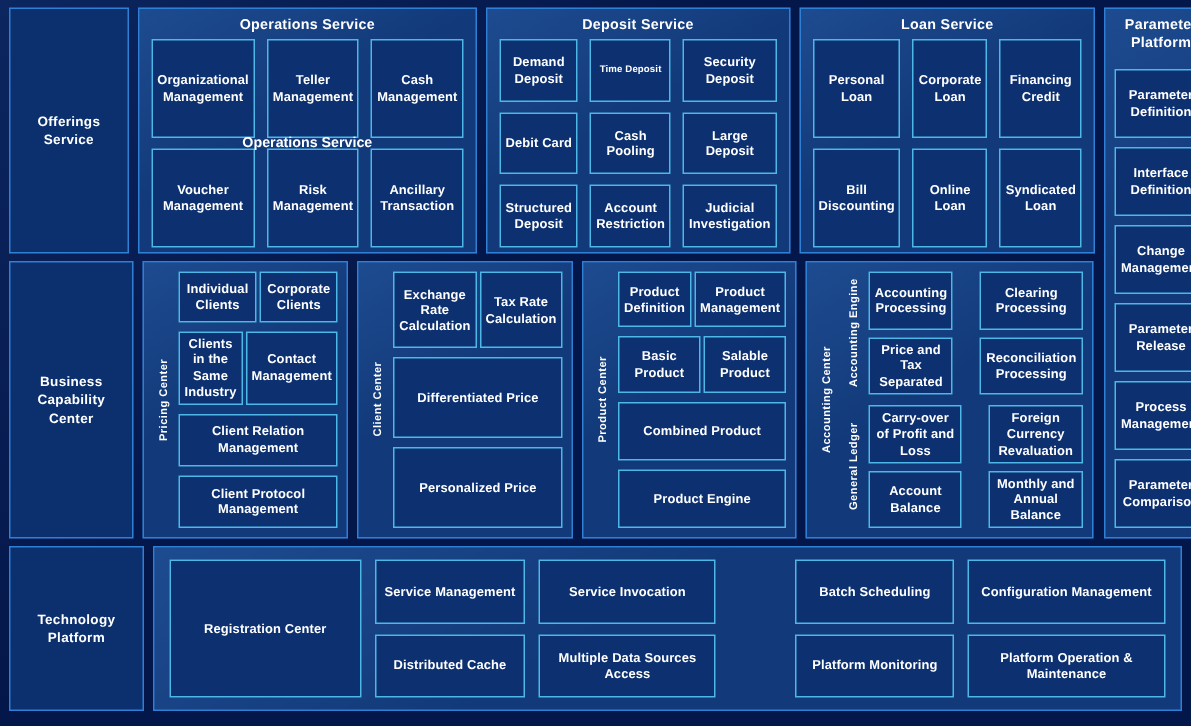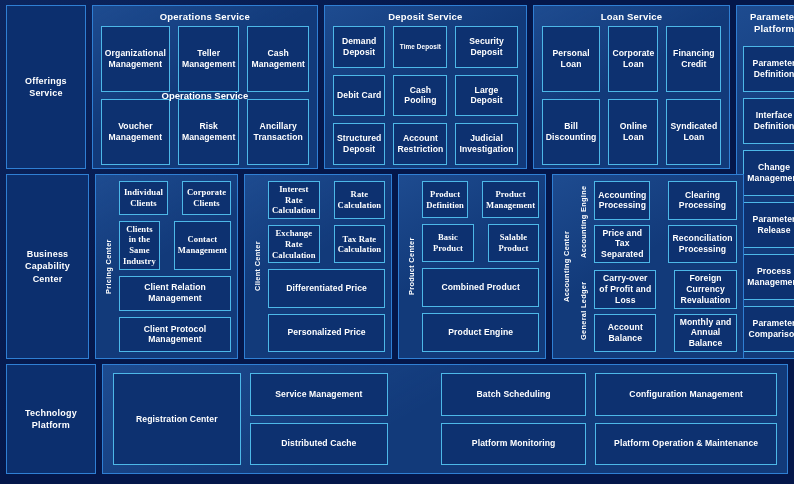--- a/index.html
+++ b/index.html
@@ -122,21 +122,21 @@
     writing-mode: vertical-rl;
     transform: rotate(180deg);
     display: flex; align-items: center; justify-content: center;
     font-size: 7.4px; font-weight: bold;
     letter-spacing: .3px;
     white-space: nowrap;
   }
   .vlabel.outer { flex: 0 0 14px; }
 
   .bcc-body { flex: 1; display: flex; flex-direction: column; gap: 6px; }
-  .bcc-pair { flex: 1; display: flex; gap: 14px; font-family: Liberation Serif, serif; }
+  .bcc-pair { flex: 1; display: flex; gap: 2px; }
   .bcc-pair .box { flex: 1; }
   .bcc-full { flex: 1.05; display: flex; }
   .bcc-full .box { flex: 1; }
 
   
   .acct-body { flex: 1; display: flex; flex-direction: column; gap: 7px; }
   .acct-sub { flex: 1; display: flex; gap: 4px; }
   .acct-grid {
     flex: 1;
     display: grid;
@@ -252,24 +252,20 @@
           <div class="bcc-full">
             <div class="box">Client Protocol Management</div>
           </div>
         </div>
       </div>
 
       <div class="panel bcc-panel">
         <div class="vlabel">Client Center</div>
         <div class="bcc-body">
           <div class="bcc-pair">
-            <div class="box">Interest Rate Calculation</div>
-            <div class="box">Rate Calculation</div>
-          </div>
-          <div class="bcc-pair">
             <div class="box">Exchange Rate Calculation</div>
             <div class="box">Tax Rate Calculation</div>
           </div>
           <div class="bcc-full">
             <div class="box">Differentiated Price</div>
           </div>
           <div class="bcc-full">
             <div class="box">Personalized Price</div>
           </div>
         </div>
@@ -332,20 +328,24 @@
 
     <div class="panel tech-panel">
       <div class="tech-reg">
         <div class="box">Registration Center</div>
       </div>
       <div class="tech-cols">
         <div class="tech-col c1">
           <div class="box">Service Management</div>
           <div class="box">Distributed Cache</div>
         </div>
+        <div class="tech-col c2">
+          <div class="box">Service Invocation</div>
+          <div class="box">Multiple Data Sources Access</div>
+        </div>
         <div class="tech-col c3">
           <div class="box">Batch Scheduling</div>
           <div class="box">Platform Monitoring</div>
         </div>
         <div class="tech-col c4">
           <div class="box">Configuration Management</div>
           <div class="box">Platform Operation &amp; Maintenance</div>
         </div>
       </div>
     </div>

